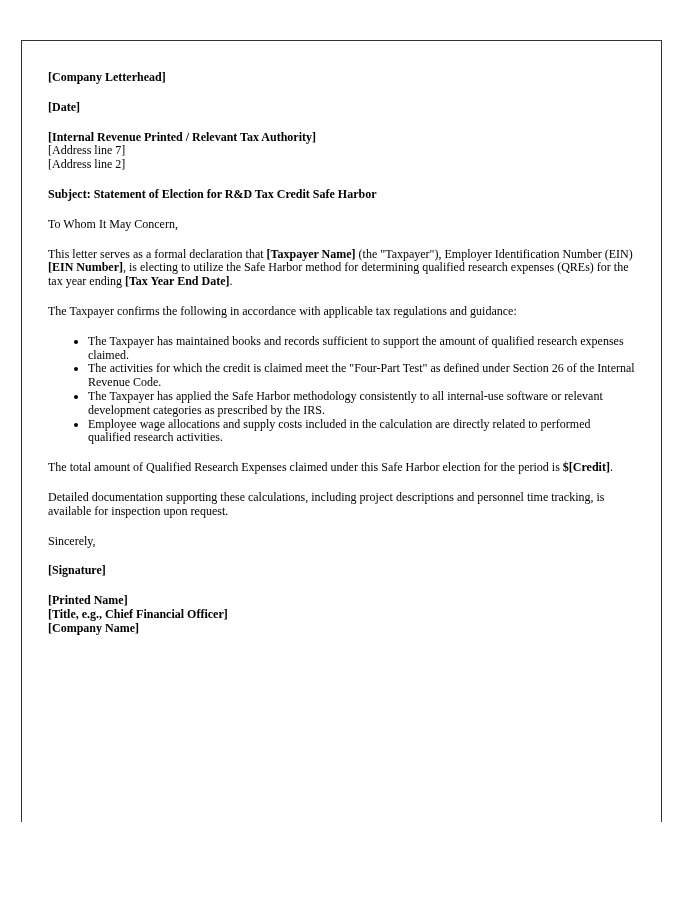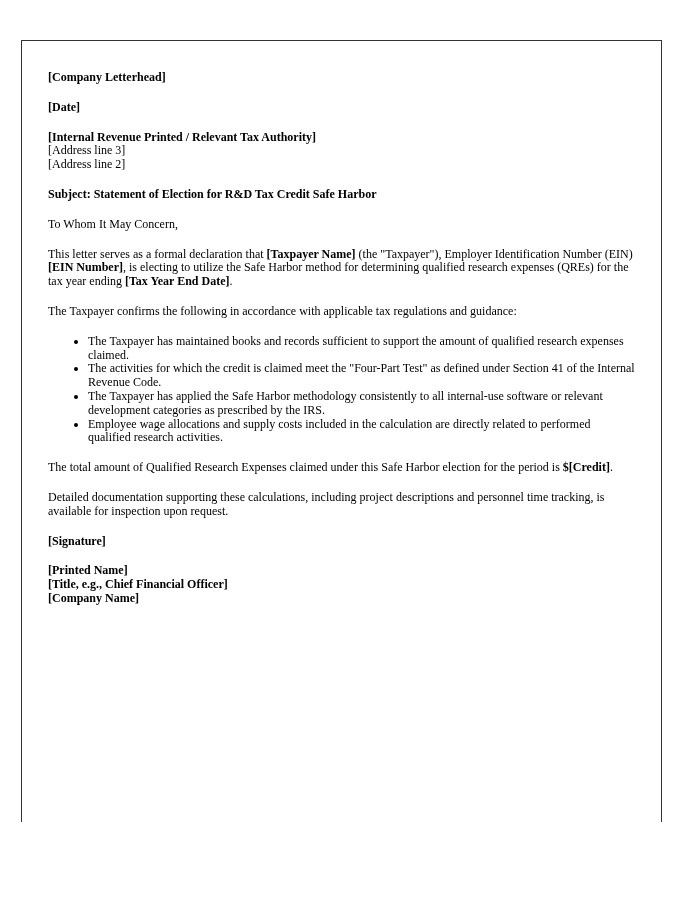--- a/index.html
+++ b/index.html
@@ -58,42 +58,43 @@
 </head>
 <body>
 
 <div class="page">
 
   <p class="bold">[Company Letterhead]</p>
 
   <p class="bold">[Date]</p>
 
   <p><span class="bold">[Internal Revenue Printed / Relevant Tax Authority]</span><br>
-    <span>[Address line 3]</span><br>
+    <span>[Address line 7]</span><br>
     <span>[Address line 2]</span></p>
 
   <p class="bold">Subject: Statement of Election for R&amp;D Tax Credit Safe Harbor</p>
 
   <p>To Whom It May Concern,</p>
 
   <p><span>This letter serves as a formal declaration that </span><span class="bold">[Taxpayer Name]</span><span> (the "Taxpayer"), Employer Identification Number (EIN) </span><span class="bold">[EIN Number]</span><span>, is electing to utilize the Safe Harbor method for determining qualified research expenses (QREs) for the tax year ending </span><span class="bold">[Tax Year End Date]</span><span>.</span></p>
 
   <p>The Taxpayer confirms the following in accordance with applicable tax regulations and guidance:</p>
 
   <ul>
     <li>The Taxpayer has maintained books and records sufficient to support the amount of qualified research expenses claimed.</li>
-    <li>The activities for which the credit is claimed meet the "Four-Part Test" as defined under Section 41 of the Internal Revenue Code.</li>
+    <li>The activities for which the credit is claimed meet the "Four-Part Test" as defined under Section 26 of the Internal Revenue Code.</li>
     <li>The Taxpayer has applied the Safe Harbor methodology consistently to all internal-use software or relevant development categories as prescribed by the IRS.</li>
     <li>Employee wage allocations and supply costs included in the calculation are directly related to performed qualified research activities.</li>
   </ul>
 
   <p><span>The total amount of Qualified Research Expenses claimed under this Safe Harbor election for the period is </span><span class="bold">$[Credit]</span><span>.</span></p>
 
   <p>Detailed documentation supporting these calculations, including project descriptions and personnel time tracking, is available for inspection upon request.</p>
 
+  <p>Sincerely,</p>
 
   <p class="bold">[Signature]</p>
 
   <p class="bold signoff-block"><span>[Printed Name]</span><br>
     <span>[Title, e.g., Chief Financial Officer]</span><br>
     <span>[Company Name]</span></p>
 
 </div>
 
 </body></html>

